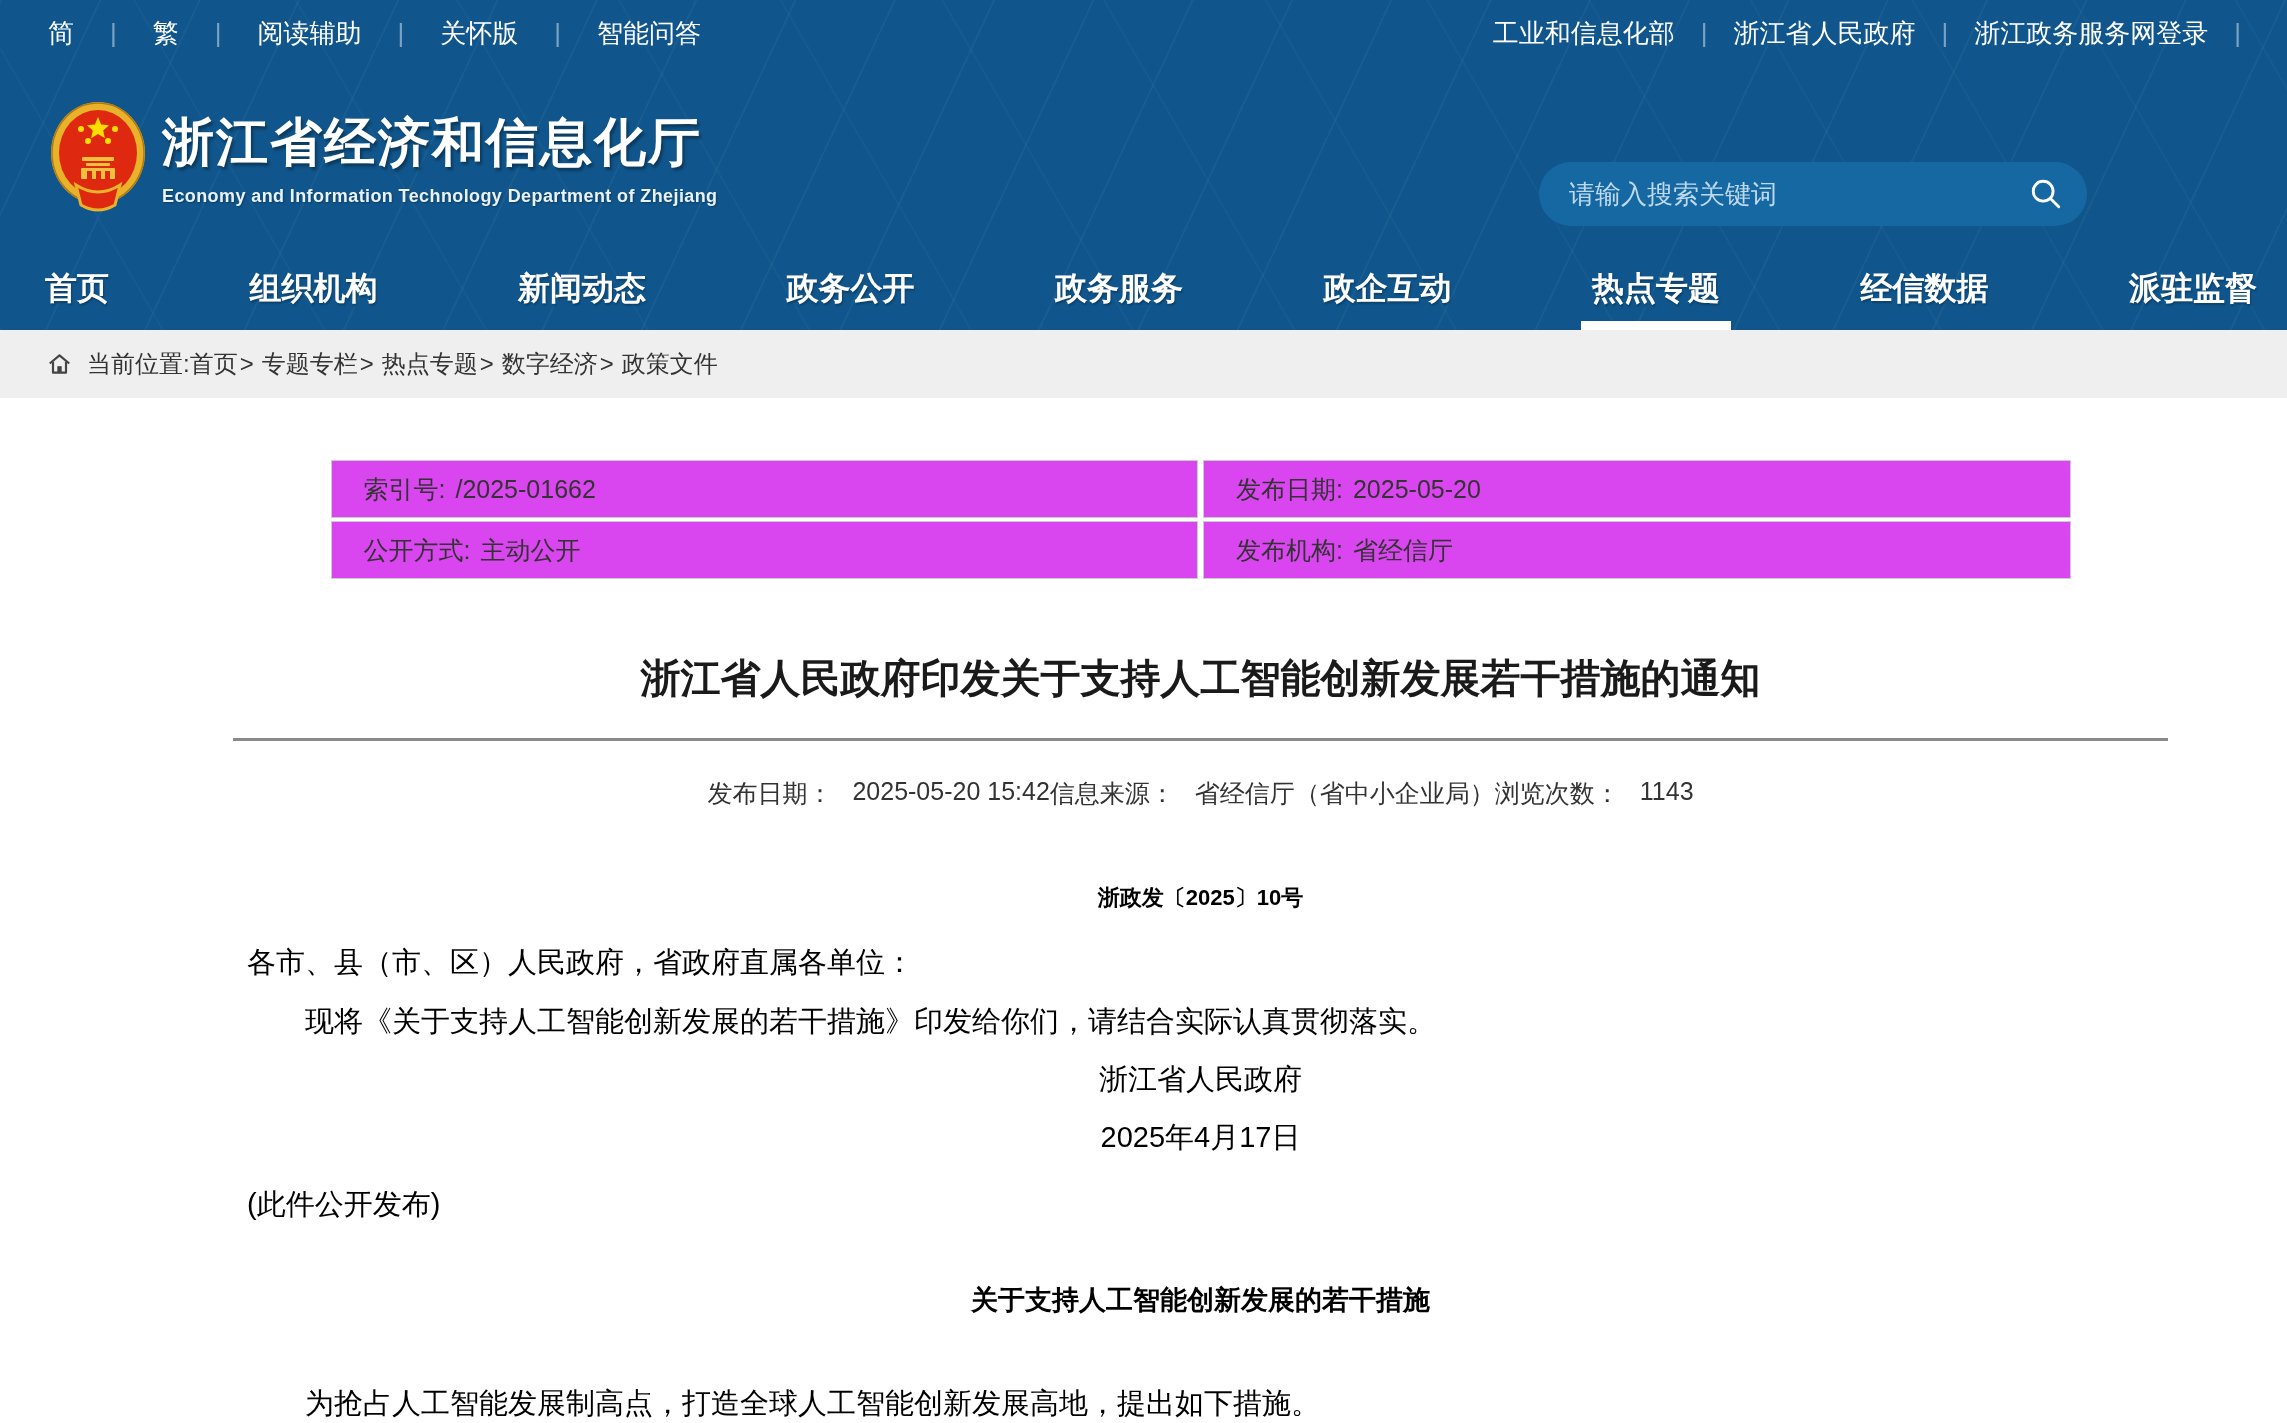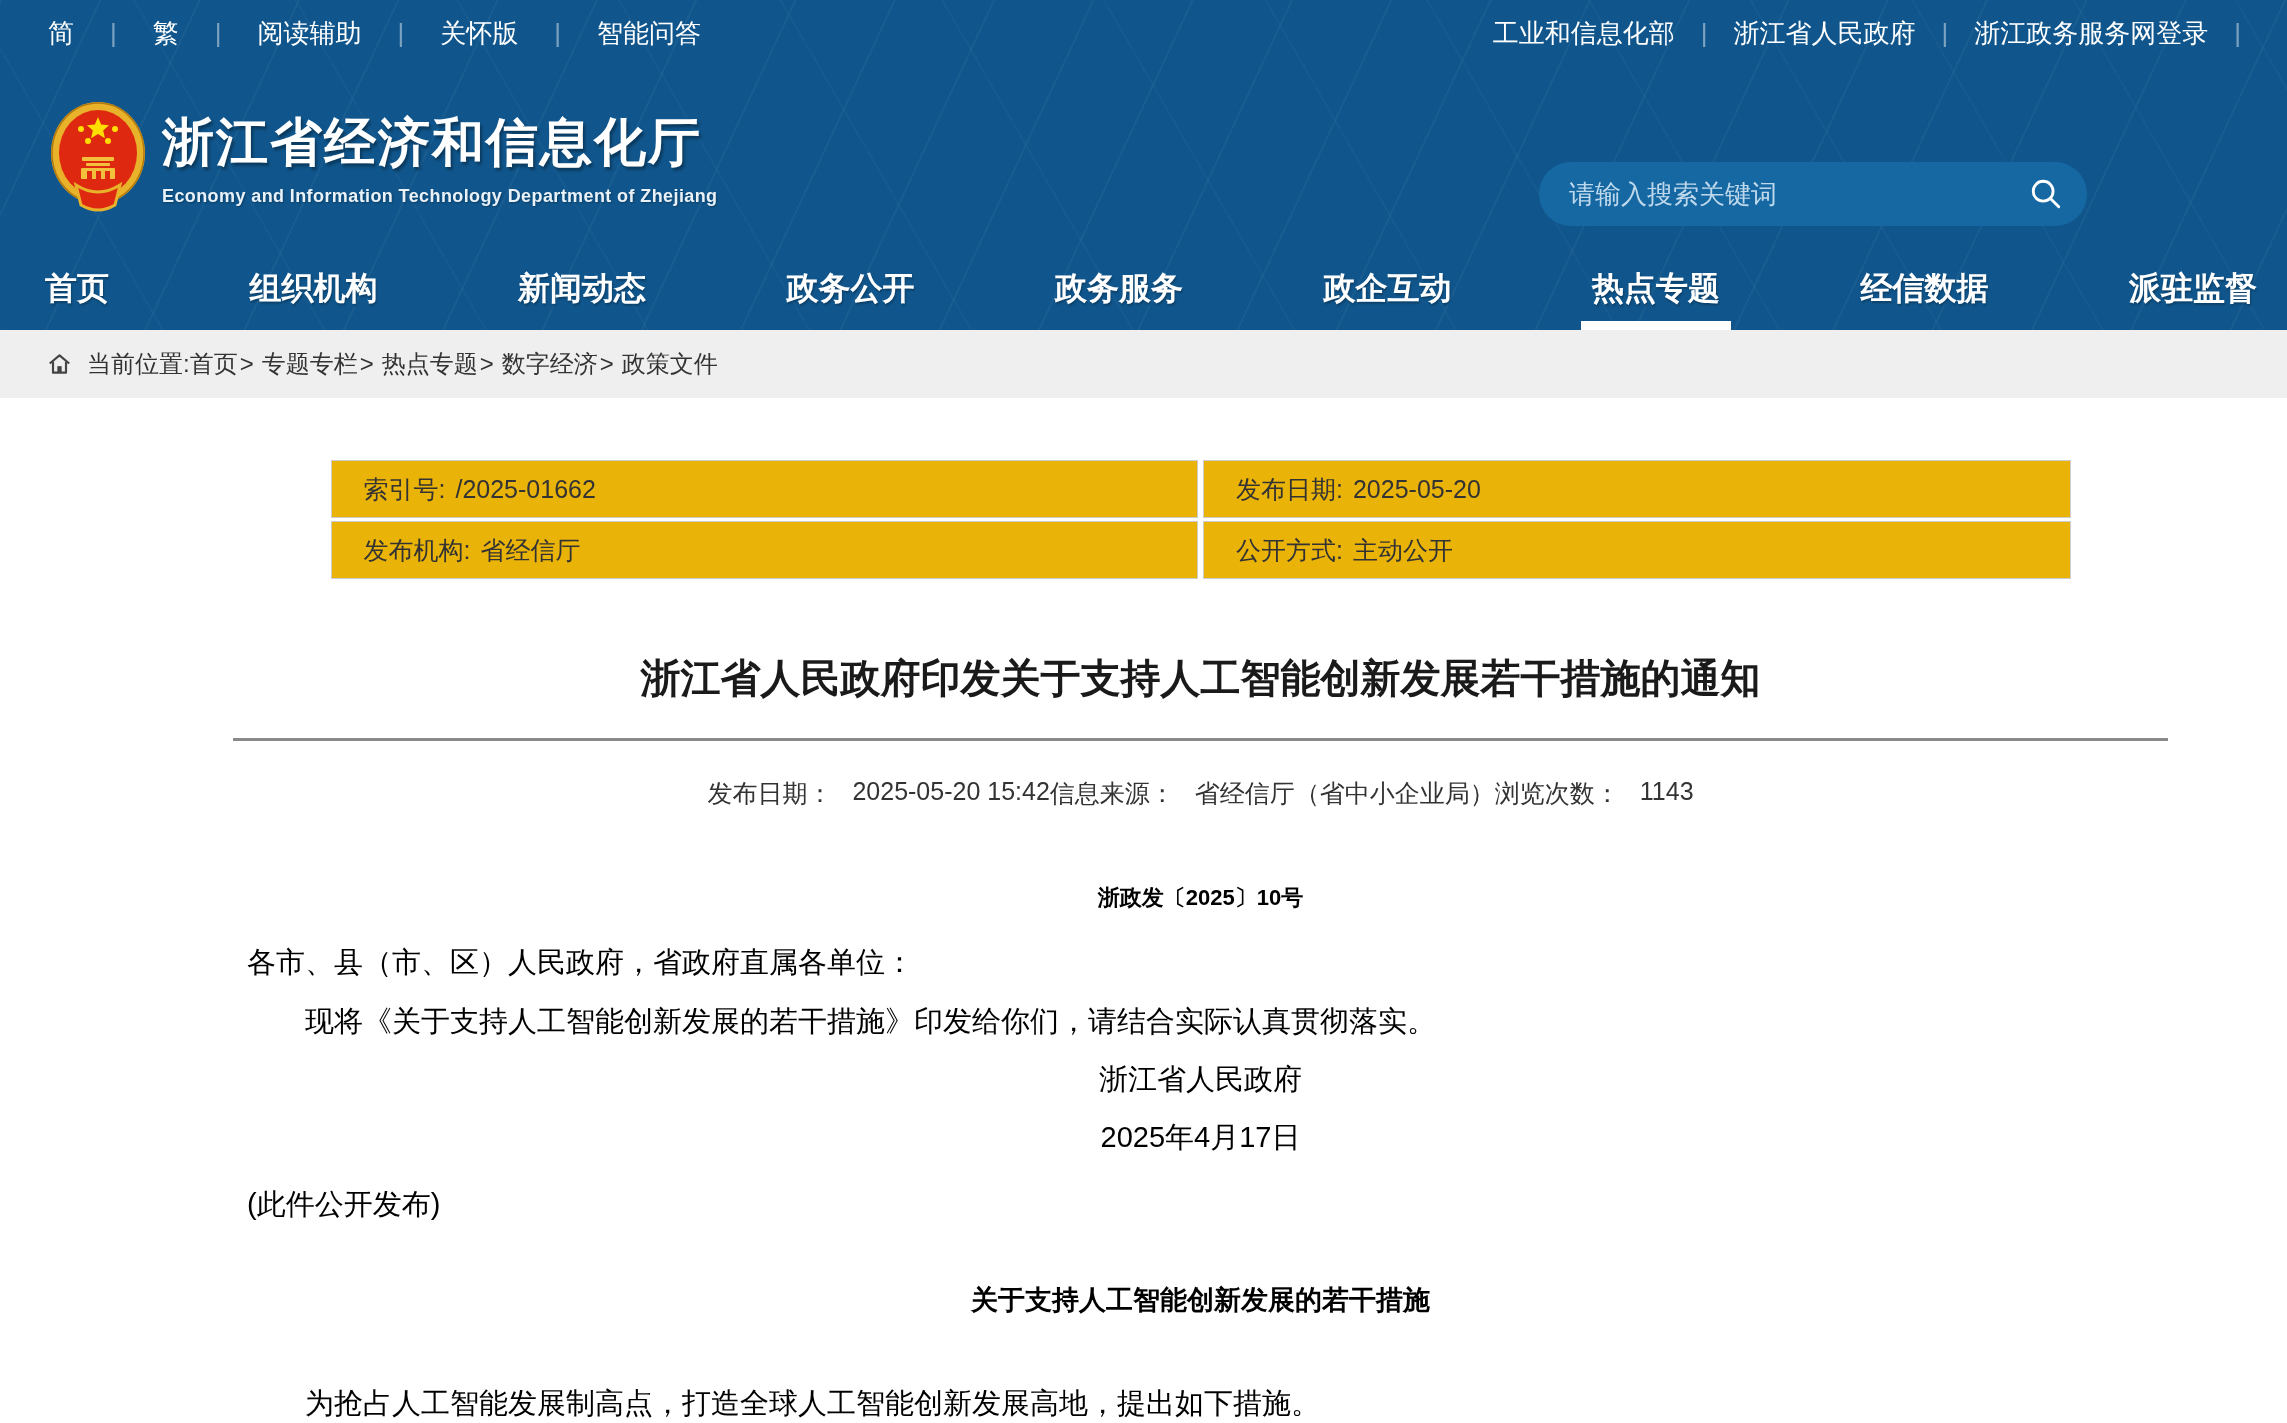--- a/index.html
+++ b/index.html
@@ -51,21 +51,21 @@
   .bc-home { display:flex; align-items:center; margin-right:14px; }
   .breadcrumb a { color:#333; text-decoration:none; cursor:pointer; }
   .bc-prefix { }
   .bc-sep { margin:0 8px 0 2px; color:#333; }
 
   
   .content-wrap { width:1935px; margin-left:233px; }
   .doc-table { width:1740px; margin:62px auto 0; display:grid;
     grid-template-columns:1fr 1fr; column-gap:5px; row-gap:3px; }
   .doc-cell { border:1px solid #CCCCCC; height:58px; display:flex; align-items:center;
-    padding-left:32px; font-size:25px; color:#333; background:#eab308; }
+    padding-left:32px; font-size:25px; color:#333; background:#d946ef; }
   .doc-cell .lbl { margin-right:10px; }
 
   .article-title { margin-top:72px; text-align:center; font-size:40px; font-weight:700; color:#1a1a1a; }
   .title-divider { width:100%; margin-top:32px; border-bottom:3px solid #8A8A8A; }
   .article-meta { margin-top:36px; display:flex; justify-content:center; 
     font-size:25px; color:#333; }
   .meta-item { display:flex; }
   .meta-item .val { margin-left:20px; }
 
   .doc-body { font-size:29px; color:#000; line-height:1.6; }
@@ -179,26 +179,26 @@
   <div class="doc-table">
     <div class="doc-cell">
       <span class="lbl">索引号:</span>
       <span class="val">/2025-01662</span>
     </div>
     <div class="doc-cell">
       <span class="lbl">发布日期:</span>
       <span class="val">2025-05-20</span>
     </div>
     <div class="doc-cell">
+      <span class="lbl">公开方式:</span>
+      <span class="val">主动公开</span>
+    </div>
+    <div class="doc-cell">
       <span class="lbl">发布机构:</span>
       <span class="val">省经信厅</span>
-    </div>
-    <div class="doc-cell">
-      <span class="lbl">公开方式:</span>
-      <span class="val">主动公开</span>
     </div>
   </div>
 
   <h1 class="article-title">浙江省人民政府印发关于支持人工智能创新发展若干措施的通知</h1>
   <div class="title-divider"></div>
 
   <div class="article-meta">
     <div class="meta-item">
       <span>发布日期：</span>
       <span class="val">2025-05-20 15:42</span>

